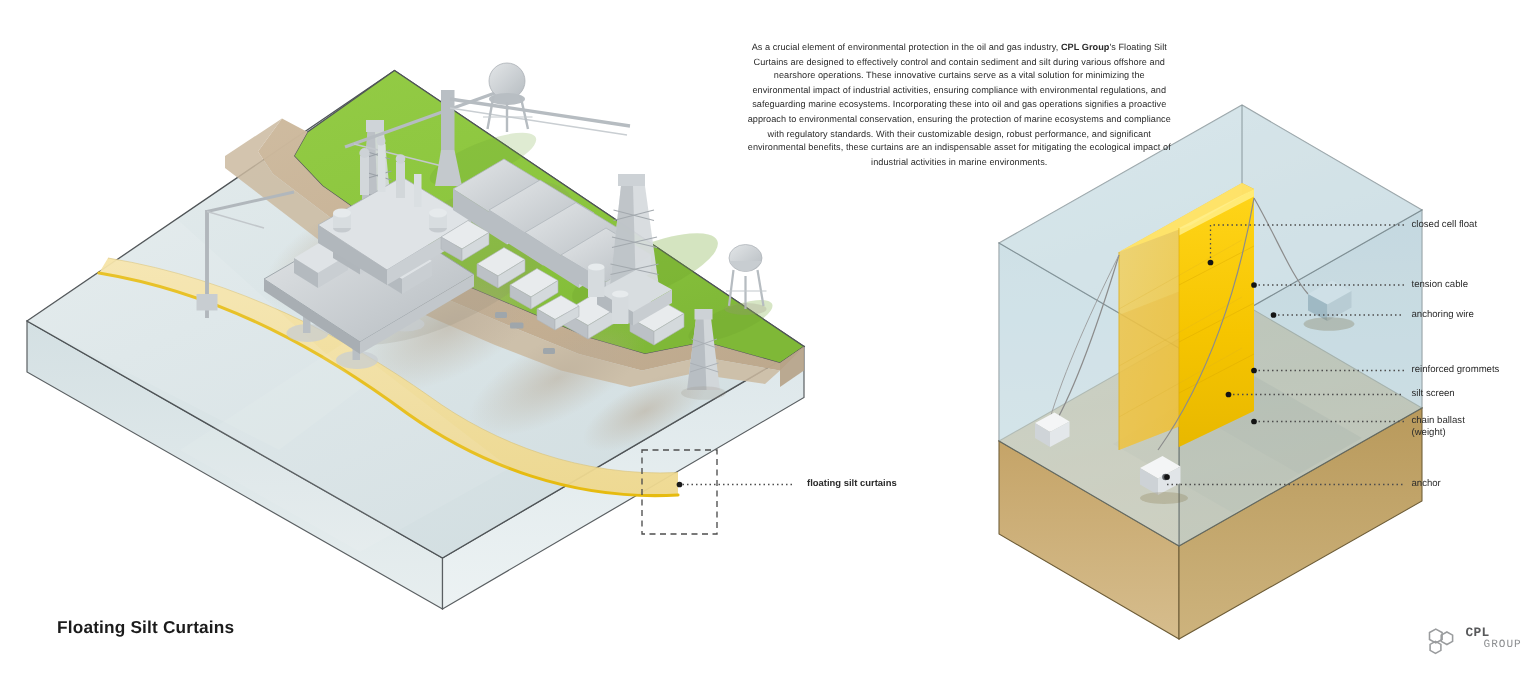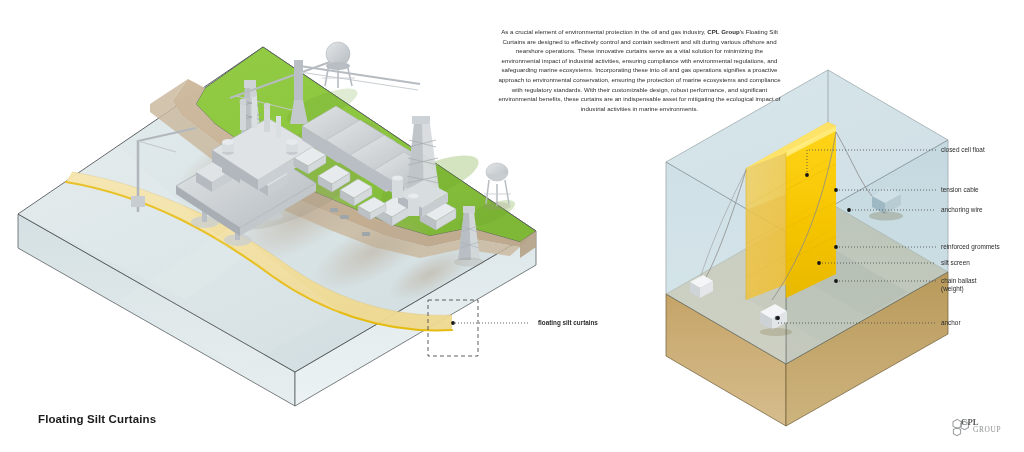--- a/index.html
+++ b/index.html
@@ -33,22 +33,22 @@
   .callout{
     position:absolute;
     font-size:6.4px;line-height:8.4px;color:#2b2b2b;
     white-space:pre-line;
   }
   .callout.bold{font-weight:700;font-size:6.3px;}
 
   
   .logo{position:absolute;left:951px;top:418px;width:64px;height:22px;}
   .logo-text{
-    position:absolute;left:10px;top:0px;
-    font-family:Liberation Serif, serif;
+    position:absolute;left:26px;top:0px;
+    font-family:Liberation Mono, monospace;
     line-height:8.2px;
   }
   .logo-cpl{font-size:8.6px;font-weight:700;color:#58595b;letter-spacing:.02em;}
   .logo-group{font-size:7.4px;font-weight:400;color:#8d8f91;letter-spacing:.09em;margin-left:12px;}
 </style>
 </head>
 <body>
 
 <div id="stage">
 

